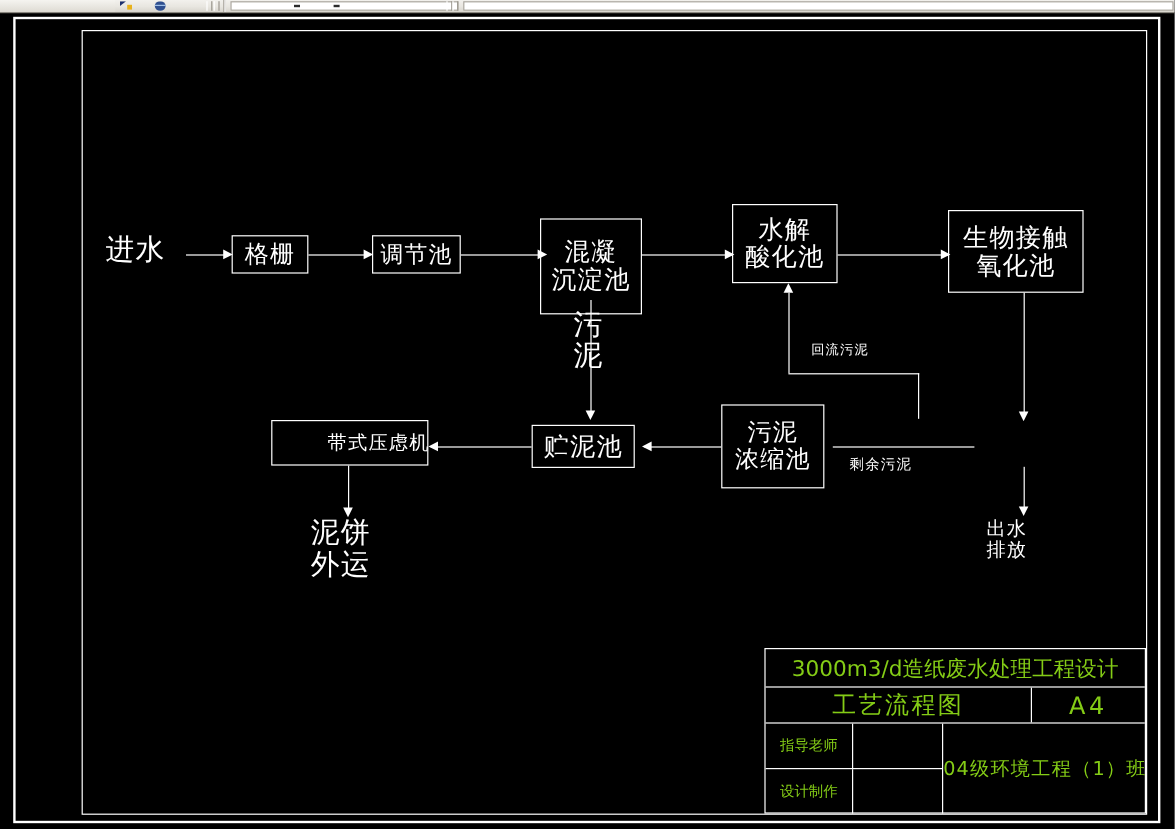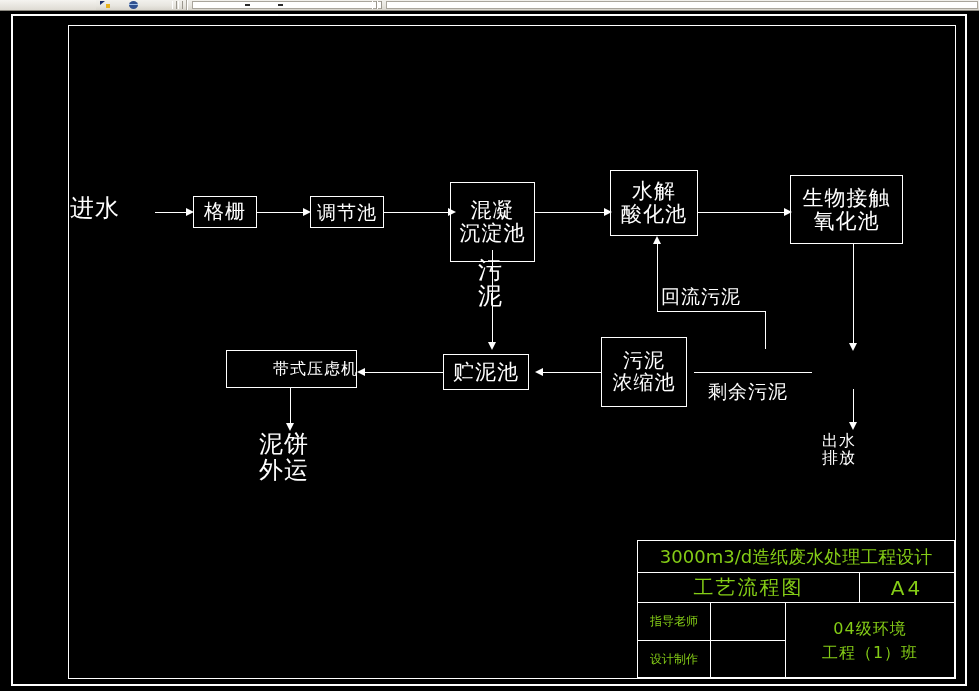--- a/index.html
+++ b/index.html
@@ -193,21 +193,21 @@
     font-size: 12px; white-space: nowrap;
   }
   .tb-gl .r .v {
     flex: 1 1 auto;
     display: flex; align-items: center; justify-content: center;
     font-size: 11px; white-space: nowrap;
     font-family: "DejaVu Sans Mono", "Liberation Mono", monospace;
   }
   .tb-gr {
     flex: 1 1 auto;
-    display: flex; flex-direction: column;
+    display: flex; 
     align-items: center; justify-content: center;
     font-size: 16px; letter-spacing: 1px; line-height: 1.5;
     white-space: nowrap;
   }
 </style>
 </head>
 <body>
 
 <div id="app">
 
@@ -228,21 +228,21 @@
     <div class="tb-dot" style="left:245px;"></div>
     <div class="tb-dot" style="left:278px;"></div>
     <div class="tb-grip" style="left:372px;"></div>
     <div class="tb-grip" style="left:377px;"></div>
     <div class="tb-field" style="left:386px;width:592px;"></div>
   </div>
 
   <div class="sheet-outer"></div>
   <div class="sheet-inner"></div>
 
-  <div class="label" style="left:70px; top:196px; font-size:24px;">进水</div>
+  <div class="label" style="left:88px; top:196px; font-size:24px;">进水</div>
 
   <div class="hline" style="left:155px; top:212px; width:33px;"></div>
   <div class="arr arr-r" style="left:186px; top:208px;"></div>
 
   <div class="node" style="left:193px; top:196px; width:64px; height:32px; font-size:20px;">
     <span class="ln">格栅</span>
   </div>
 
   <div class="hline" style="left:257px; top:212px; width:48px;"></div>
   <div class="arr arr-r" style="left:303px; top:208px;"></div>
@@ -282,25 +282,25 @@
     <span class="ln">泥</span>
   </div>
 
   <div class="vline" style="left:853px; top:244px; height:104px;"></div>
   <div class="arr arr-d" style="left:849px; top:343px;"></div>
 
   <div class="vline" style="left:765px; top:311px; height:38px;"></div>
   <div class="hline" style="left:657px; top:311px; width:109px;"></div>
   <div class="vline" style="left:657px; top:244px; height:67px;"></div>
   <div class="arr arr-u" style="left:653px; top:236px;"></div>
-  <div class="label" style="left:661px; top:286px; font-size:19px;">回流污泥</div>
+  <div class="label" style="left:676px; top:286px; font-size:11px;">回流污泥</div>
 
 
   <div class="hline" style="left:694px; top:372px; width:118px;"></div>
-  <div class="label" style="left:708px; top:381px; font-size:19px;">剩余污泥</div>
+  <div class="label" style="left:708px; top:381px; font-size:12px;">剩余污泥</div>
 
   <div class="node" style="left:601px; top:337px; width:86px; height:70px; font-size:20px;">
     <span class="ln">污泥</span>
     <span class="ln">浓缩池</span>
   </div>
 
   <div class="hline" style="left:537px; top:372px; width:64px;"></div>
   <div class="arr arr-l" style="left:535px; top:368px;"></div>
 
   <div class="node" style="left:443px; top:354px; width:86px; height:36px; font-size:21px;">

